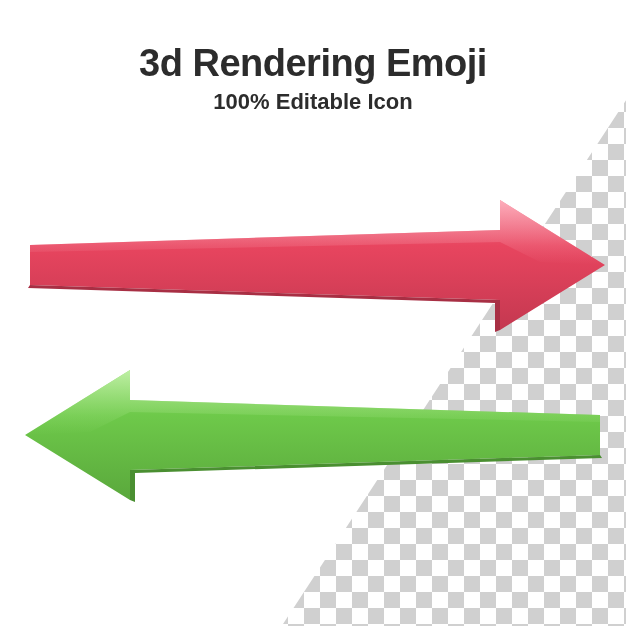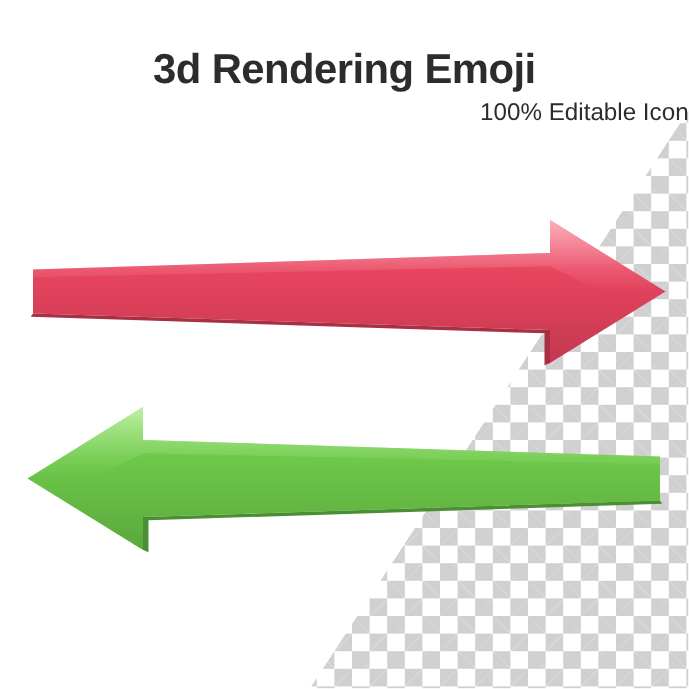--- a/index.html
+++ b/index.html
@@ -44,24 +44,23 @@
   z-index: 10;
 }
 .title {
   font-size: 38px;
   font-weight: 800;
   color: #2c2c2c;
   letter-spacing: -0.5px;
 }
 .subtitle {
   font-size: 22px;
-  font-weight: 400;
+  font-weight: 700;
   color: #2c2c2c;
   margin-top: 4px;
-  text-align: right;
 }
 .arrows-container {
   position: absolute;
   top: 170px;
   left: 0;
   width: 626px;
   height: 380px;
   z-index: 5;
 }
 .arrow-svg {

